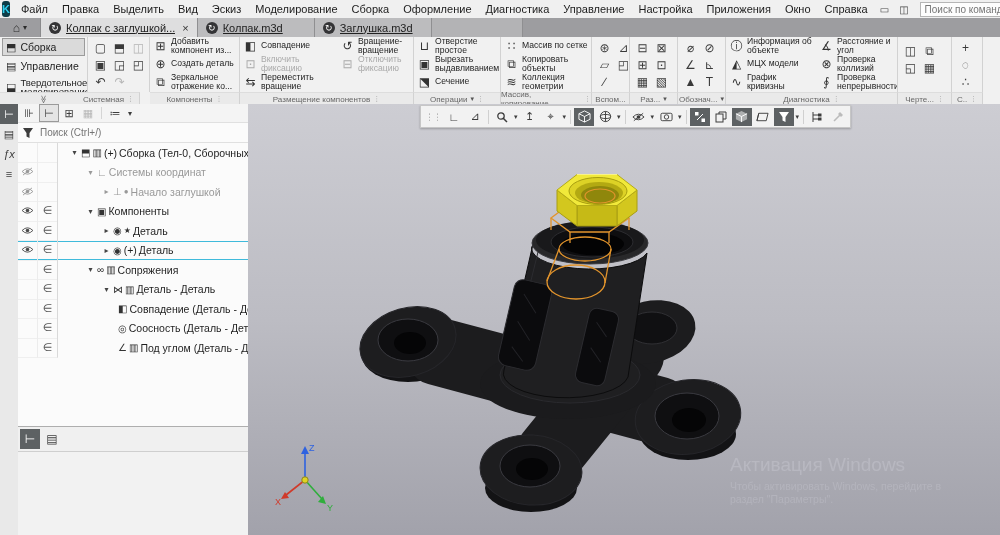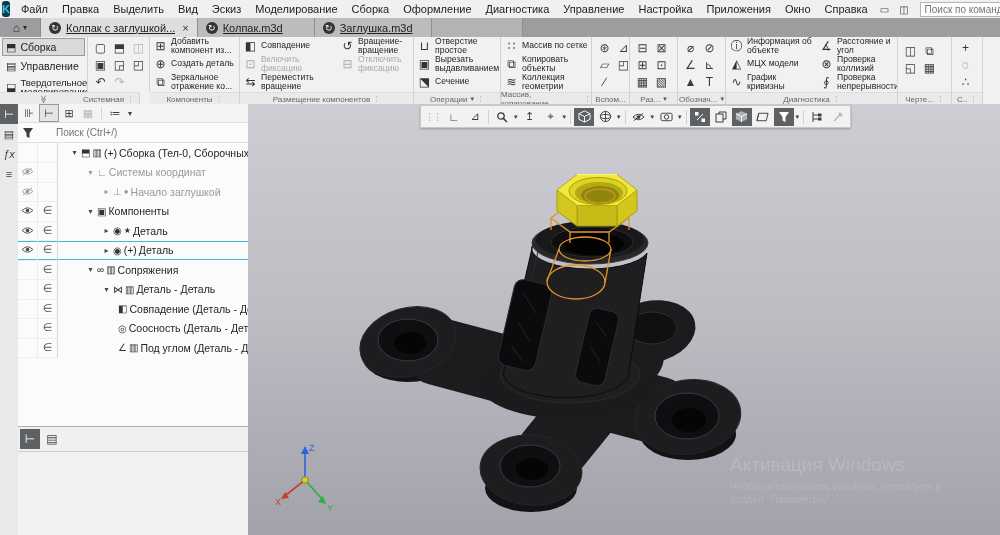--- a/index.html
+++ b/index.html
@@ -55,21 +55,21 @@
   
   #treepanel{left:18px;top:104px;width:230px;height:431px;background:#fbfbfb;border-right:1px solid #8e8e90;}
   #tree-head{height:17px;background:#efefef;border-bottom:1px solid #d8d8d8;display:flex;align-items:center;
              font-size:10.5px;color:#222;padding:0 4px;}
   #tree-head .gear{margin-left:auto;color:#555;font-size:11px;}
   #tree-tools{height:18px;background:#f4f4f4;border-bottom:1px solid #e0e0e0;display:flex;align-items:center;padding-left:2px;gap:1px;}
   .ttool{width:18px;height:16px;display:flex;align-items:center;justify-content:center;font-size:11px;color:#3d3d3d;}
   .ttool.pressed{border:1px solid #9a9a9a;background:#e4e4e4;}
   .ttool.disabled{color:#b8b8b8;}
   .tsep{width:1px;height:12px;background:#d5d5d5;margin:0 3px;}
-  #tree-search{height:19px;border-bottom:1px solid #e0e0e0;display:flex;align-items:center;gap:20px;padding:0 4px;}
+  #tree-search{height:19px;border-bottom:1px solid #e0e0e0;display:flex;align-items:center;gap:4px;padding:0 4px;}
   #tree-search input{border:0;outline:0;background:transparent;font-size:10px;color:#444;width:170px;
                      font-family:"Liberation Sans",sans-serif;}
   .trow{height:19.5px;display:flex;align-items:center;font-size:10.5px;color:#1f1f1f;position:relative;}
   .gcell{width:19px;height:100%;flex:0 0 auto;display:flex;align-items:center;justify-content:center;
          border-right:1px solid #ececec;border-bottom:1px solid #efefef;color:#555;font-size:11px;}
   .gcell.divider{border-right:1px solid #d9d9d9;}
   .rowbody{display:flex;align-items:center;height:100%;overflow:hidden;white-space:nowrap;flex:1 1 auto;gap:2px;}
   .tarrow{width:9px;font-size:8px;color:#444;text-align:center;flex:0 0 auto;}
   .tic{font-size:10px;color:#333;flex:0 0 auto;}
   .tic.small{font-size:8px;}

